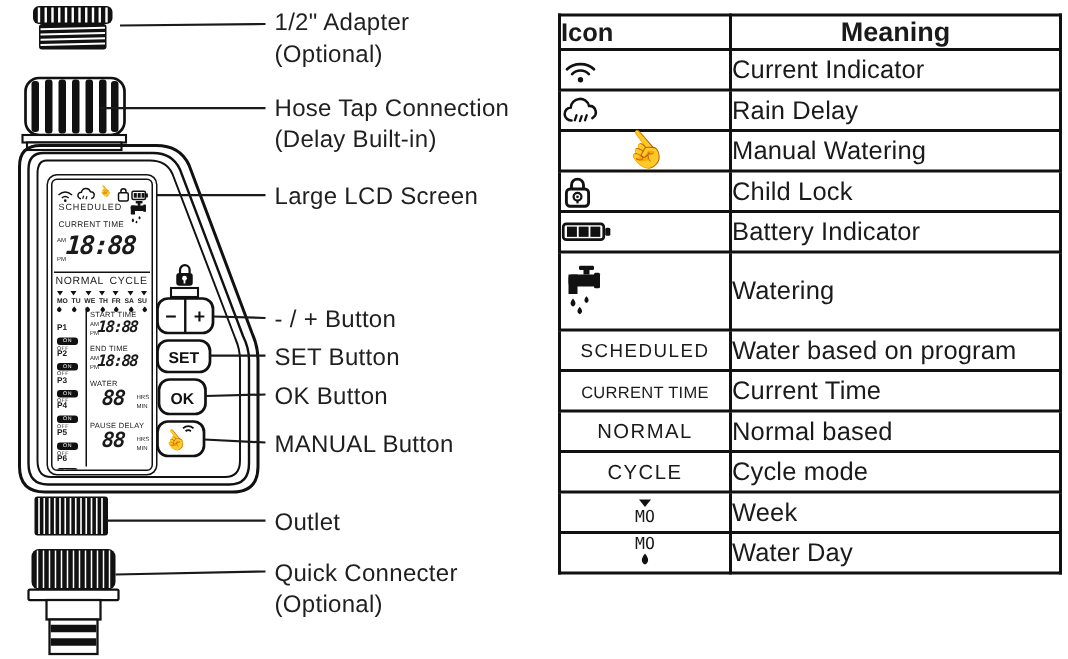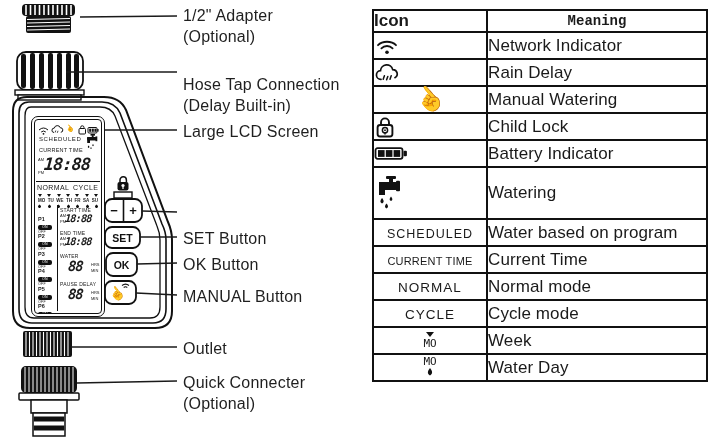--- a/index.html
+++ b/index.html
@@ -20,21 +20,21 @@
   .dot{width:3px;height:3px;background:#111;border-radius:0 50% 50% 50%;transform:rotate(45deg);}
   .pbadge{display:block;width:14px;height:5px;background:#111;border-radius:2px;color:#fff;
           font-size:3.5px;line-height:5px;text-align:center;letter-spacing:.3px;}
   .poff{display:block;font-size:3.5px;letter-spacing:.3px;}
   .pname{font-size:5.5px;font-weight:bold;}
   .fld{font-size:5px;letter-spacing:.2px;}
   
   table.legend{position:absolute;left:372px;top:9px;border-collapse:collapse;background:#fff;}
   table.legend th,table.legend td{border:2px solid #111;padding:0;}
   th.c-icon{width:112px;height:19px;font-size:17px;font-weight:bold;text-align:left;}
-  th.c-meaning{width:218px;font-size:14px;font-weight:bold;text-align:center;font-family:Liberation Mono, monospace;}
+  th.c-meaning{width:218px;font-size:18px;font-weight:bold;text-align:center;}
   td.icon-cell{height:25px;text-align:center;vertical-align:middle;}
   td.meaning-cell{font-size:17px;letter-spacing:.1px;padding-left:7px;vertical-align:middle;}
   tr.tall td{height:50px;}
   .kw{font-size:12.5px;letter-spacing:1px;}
   .kw-sm{font-size:11px;letter-spacing:.2px;}
   .kw-md{font-size:13.5px;letter-spacing:1px;}
   .mono{font-family:"DejaVu Sans Mono",monospace;font-size:11px;}
   .stack{display:flex;flex-direction:column;align-items:center;line-height:1;}
   .tri-big{width:0;height:0;border-left:4px solid transparent;border-right:4px solid transparent;border-top:5px solid #111;margin-bottom:1px;}
   .hand-big{display:inline-block;font-size:24px;line-height:1;transform:rotate(-40deg);color:#111;}
@@ -301,25 +301,26 @@
       <span class="abs seg" style="left:33px;top:166px;font-size:14px;">88</span>
       <span class="abs t4" style="left:56px;top:170px;">HRS</span>
       <span class="abs t4" style="left:56px;top:176px;">MIN</span>
     </div>
   </div>
 
   <div class="lbl" style="top:5px;">
     <div>1/2" Adapter</div>
       <div>(Optional)</div>
   </div>
-  <div class="lbl" style="top:74px;">
+  <div class="lbl" style="top:62px;">
     <div>Hose Tap Connection</div>
       <div>(Delay Built-in)</div>
   </div>
   <div class="lbl" style="top:121px;">Large LCD Screen</div>
+  <div class="lbl" style="top:203px;">- / + Button</div>
   <div class="lbl" style="top:228px;">SET Button</div>
   <div class="lbl" style="top:254px;">OK Button</div>
   <div class="lbl" style="top:286px;">MANUAL Button</div>
   <div class="lbl" style="top:338px;">Outlet</div>
   <div class="lbl" style="top:372px;">
     <div>Quick Connecter</div>
       <div>(Optional)</div>
   </div>
 
   <table class="legend">
@@ -332,21 +333,21 @@
     <tr>
       <td class="icon-cell">
         <svg width="26" height="20">
           <g fill="none" stroke="#111" stroke-width="1.8" stroke-linecap="round">
             <path d="M4,9.2 C8.4,4.6 17.6,4.6 22,9.2"></path>
             <path d="M7.4,12.4 C10.5,9.2 15.5,9.2 18.6,12.4"></path>
           </g>
           <circle cx="13" cy="16.2" r="1.8" fill="#111"></circle>
         </svg>
       </td>
-      <td class="meaning-cell">Network Indicator</td>
+      <td class="meaning-cell">Current Indicator</td>
     </tr>
 
     <tr>
       <td class="icon-cell">
         <svg width="26" height="22">
           <path d="M7,17.3 a4.3,4.3 0 0 1 -0.5,-8.6 a6.2,6.2 0 0 1 12.2,-1.1 a4.3,4.3 0 0 1 2.2,8.1" fill="none" stroke="#111" stroke-width="1.7" stroke-linecap="round"></path>
           <g stroke="#111" stroke-width="1.5" stroke-linecap="round">
             <line x1="10.4" y1="13.8" x2="9.2" y2="17.2"></line>
             <line x1="13.8" y1="14.4" x2="12.6" y2="17.8"></line>
             <line x1="17.2" y1="13.8" x2="16" y2="17.2"></line>
@@ -412,21 +413,21 @@
       <td class="meaning-cell">Water based on program</td>
     </tr>
 
     <tr>
       <td class="icon-cell"><span class="kw-sm">CURRENT TIME</span></td>
       <td class="meaning-cell">Current Time</td>
     </tr>
 
     <tr>
       <td class="icon-cell"><span class="kw-md">NORMAL</span></td>
-      <td class="meaning-cell">Normal mode</td>
+      <td class="meaning-cell">Normal based</td>
     </tr>
 
     <tr>
       <td class="icon-cell"><span class="kw-md">CYCLE</span></td>
       <td class="meaning-cell">Cycle mode</td>
     </tr>
 
     <tr>
       <td class="icon-cell">
         <div class="stack">

